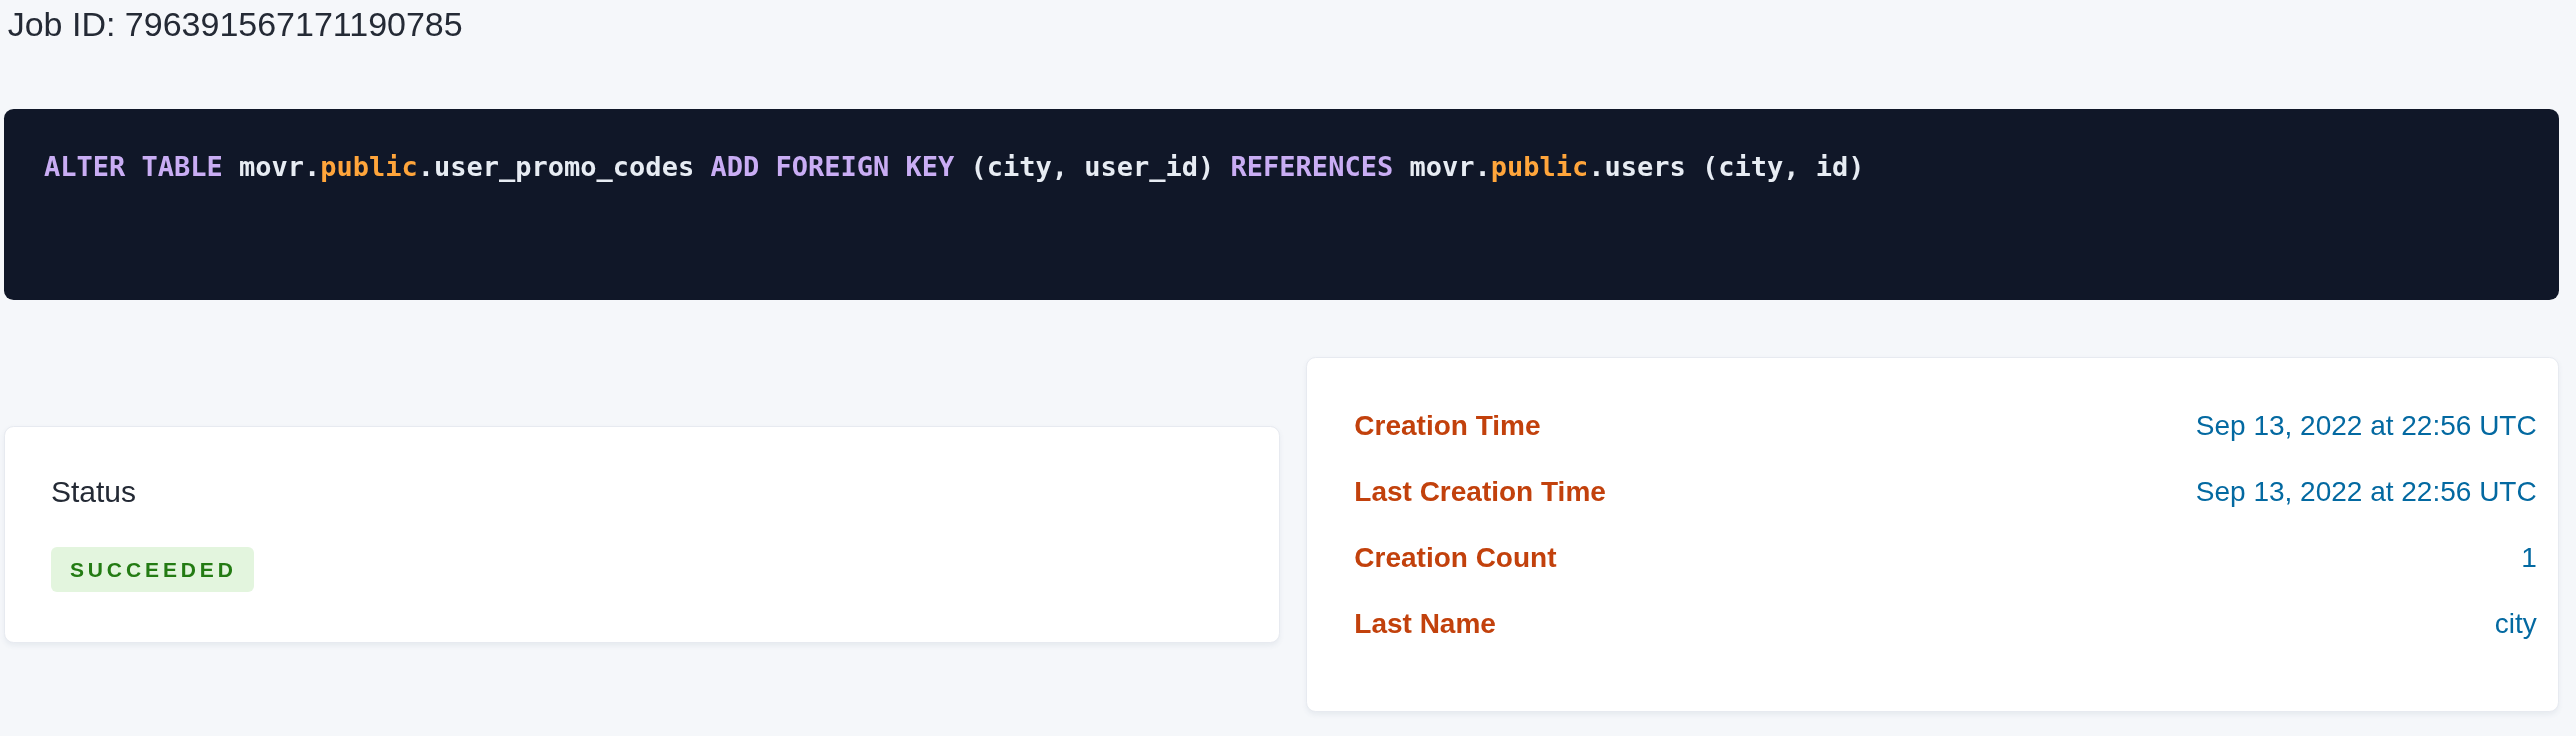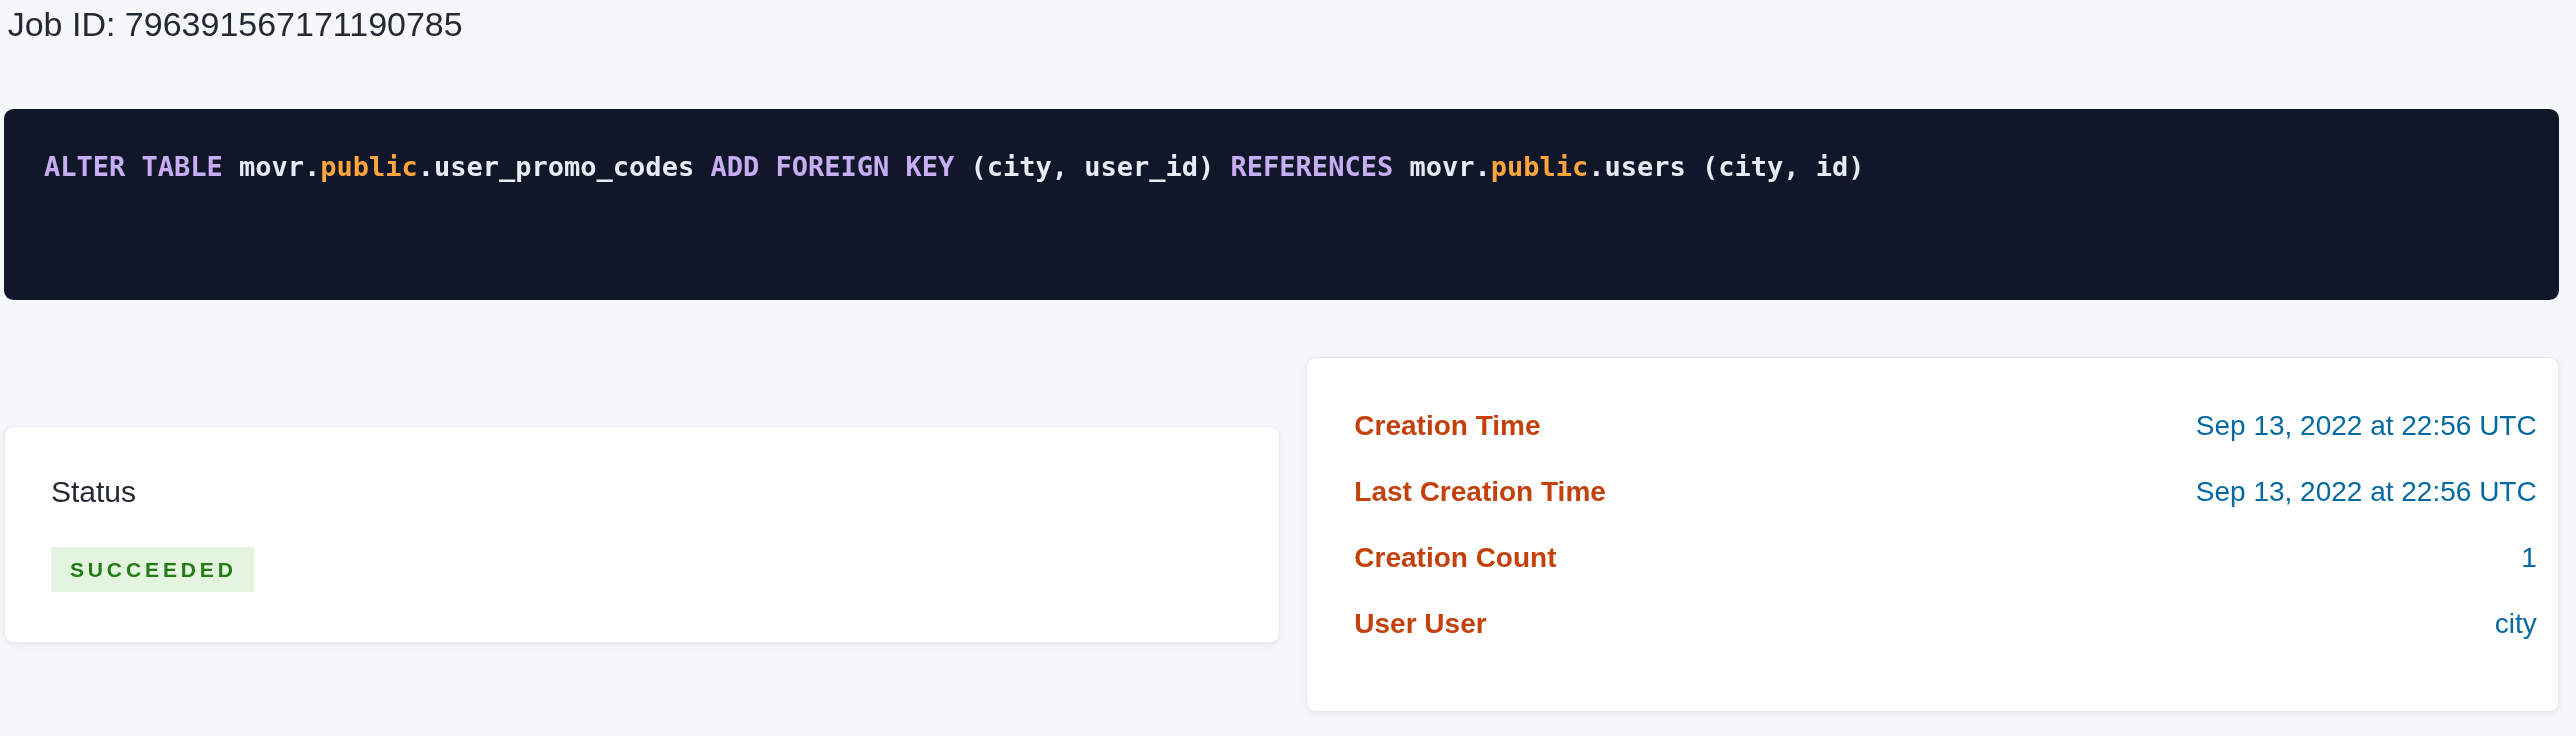--- a/index.html
+++ b/index.html
@@ -59,21 +59,21 @@
     margin: 0;
     font-size: 30px;
     line-height: 36px;
     font-weight: 500;
     color: #242A35;
   }
   .status-badge {
     display: inline-block;
     margin-top: 37px;
     padding: 10.6px 17.3px 9.6px 19px;
-    border-radius: 0;
+    border-radius: 6px;
     font-size: 21px;
     line-height: 25px;
     font-weight: 700;
     letter-spacing: 3.9px;
     text-transform: uppercase;
   }
   .details-card {
     height: 355px;
     padding: 35px 21px 0 47px;
   }
@@ -120,21 +120,21 @@
           </div>
           <div class="detail-row">
             <span class="detail-label">Last Creation Time</span>
             <span class="detail-value">Sep 13, 2022 at 22:56 UTC</span>
           </div>
           <div class="detail-row">
             <span class="detail-label">Creation Count</span>
             <span class="detail-value">1</span>
           </div>
           <div class="detail-row">
-            <span class="detail-label">User User</span>
+            <span class="detail-label">Last Name</span>
             <span class="detail-value">city</span>
           </div>
         </div>
     </div>
 
   </div>
 
 </div>
 
 

